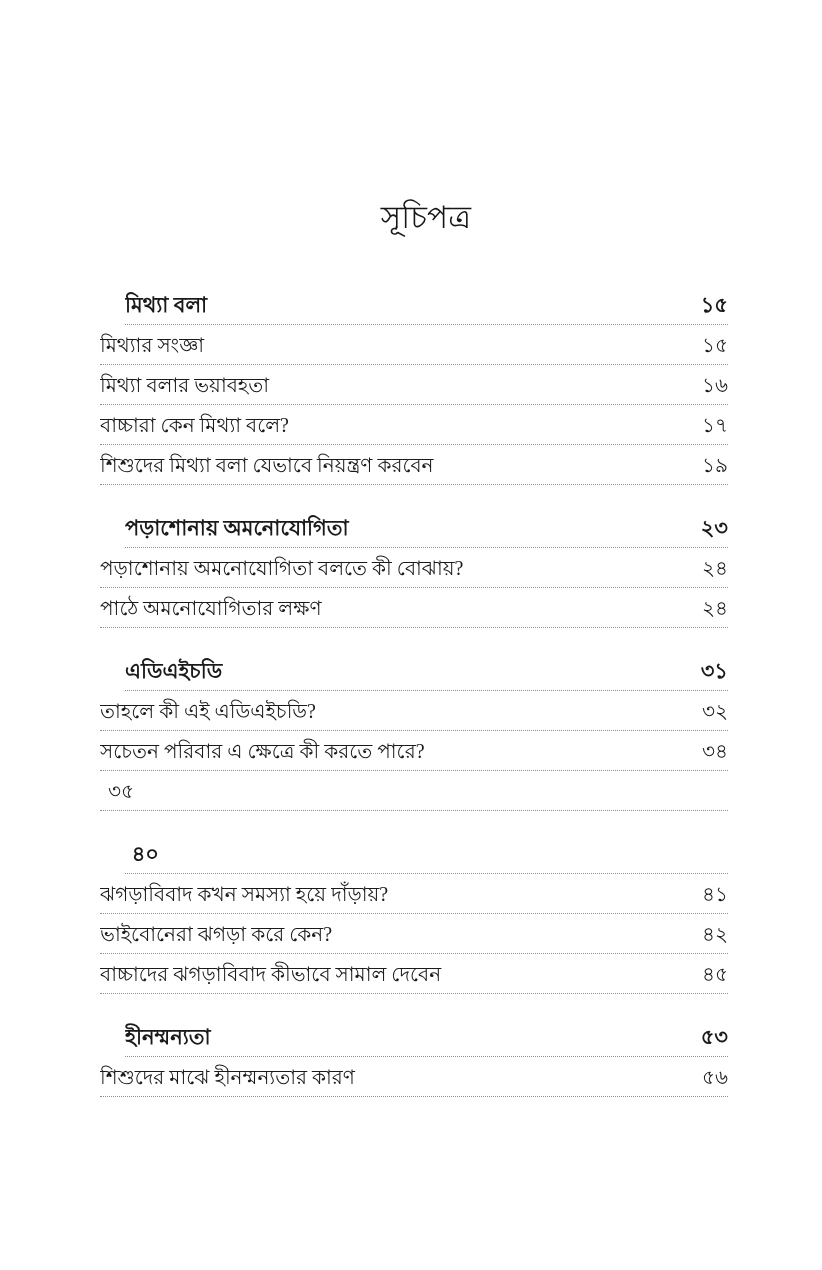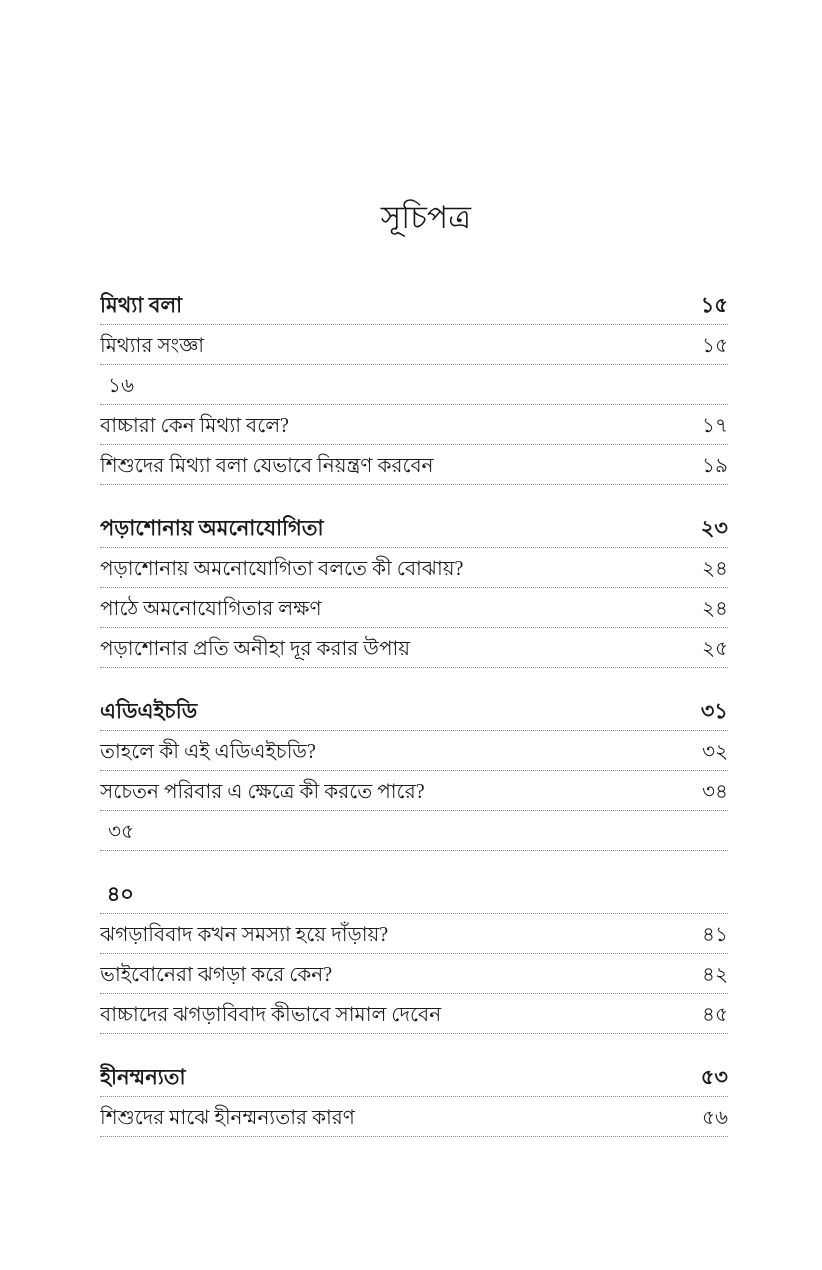--- a/index.html
+++ b/index.html
@@ -74,20 +74,21 @@
     flex: 0 0 auto;
     text-align: right;
     min-width: 34px;
   }
 
   .row.heading {
     font-weight: 700;
     font-size: 21px;
     line-height: 30px;
     padding-top: 4px;
+    margin-left: 25px;
   }
   .row.heading .pagenum {
     font-weight: 700;
     font-size: 21px;
   }
 
   .row.entry {
     font-weight: 400;
     font-size: 20px;
     line-height: 30px;
@@ -109,20 +110,21 @@
       <div class="section">
         <div class="row heading">
           <span class="label">মিথ্যা বলা</span>
           <span class="pagenum">১৫</span>
         </div>
         <div class="row entry">
           <span class="label">মিথ্যার সংজ্ঞা</span>
           <span class="pagenum">১৫</span>
         </div>
         <div class="row entry">
+          <span class="label">মিথ্যা বলার ভয়াবহতা</span>
           <span class="pagenum">১৬</span>
         </div>
         <div class="row entry">
           <span class="label">বাচ্চারা কেন মিথ্যা বলে?</span>
           <span class="pagenum">১৭</span>
         </div>
         <div class="row entry">
           <span class="label">শিশুদের মিথ্যা বলা যেভাবে নিয়ন্ত্রণ করবেন</span>
           <span class="pagenum">১৯</span>
         </div>
@@ -132,24 +134,20 @@
           <span class="label">পড়াশোনায় অমনোযোগিতা</span>
           <span class="pagenum">২৩</span>
         </div>
         <div class="row entry">
           <span class="label">পড়াশোনায় অমনোযোগিতা বলতে কী বোঝায়?</span>
           <span class="pagenum">২৪</span>
         </div>
         <div class="row entry">
           <span class="label">পাঠে অমনোযোগিতার লক্ষণ</span>
           <span class="pagenum">২৪</span>
-        </div>
-        <div class="row entry">
-          <span class="label">পড়াশোনার প্রতি অনীহা দূর করার উপায়</span>
-          <span class="pagenum">২৫</span>
         </div>
       </div>
       <div class="section">
         <div class="row heading">
           <span class="label">এডিএইচডি</span>
           <span class="pagenum">৩১</span>
         </div>
         <div class="row entry">
           <span class="label">তাহলে কী এই এডিএইচডি?</span>
           <span class="pagenum">৩২</span>

